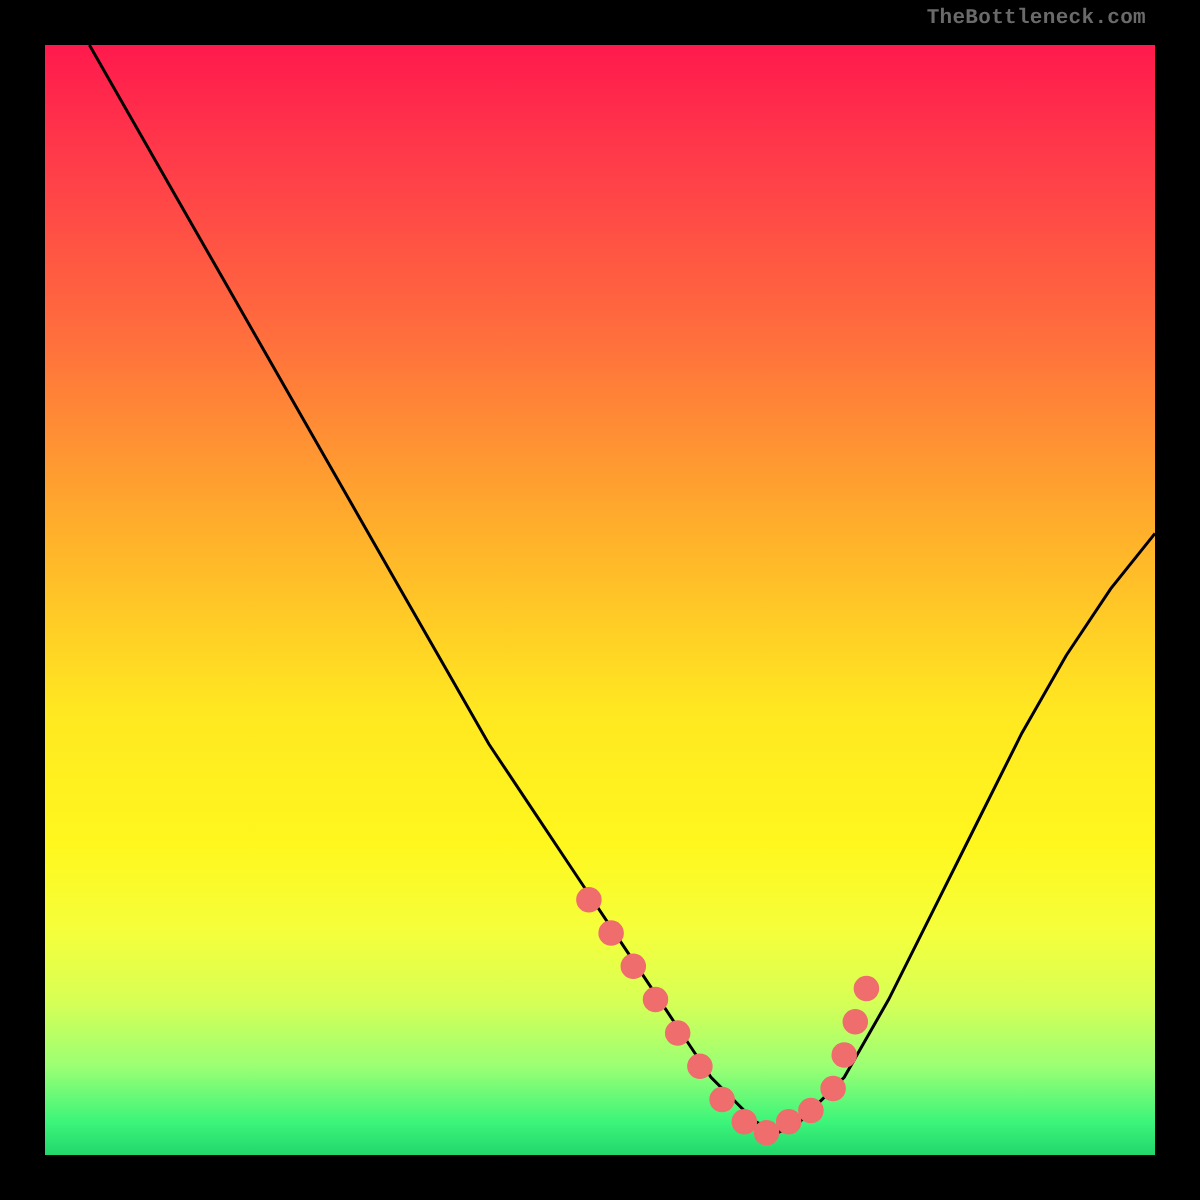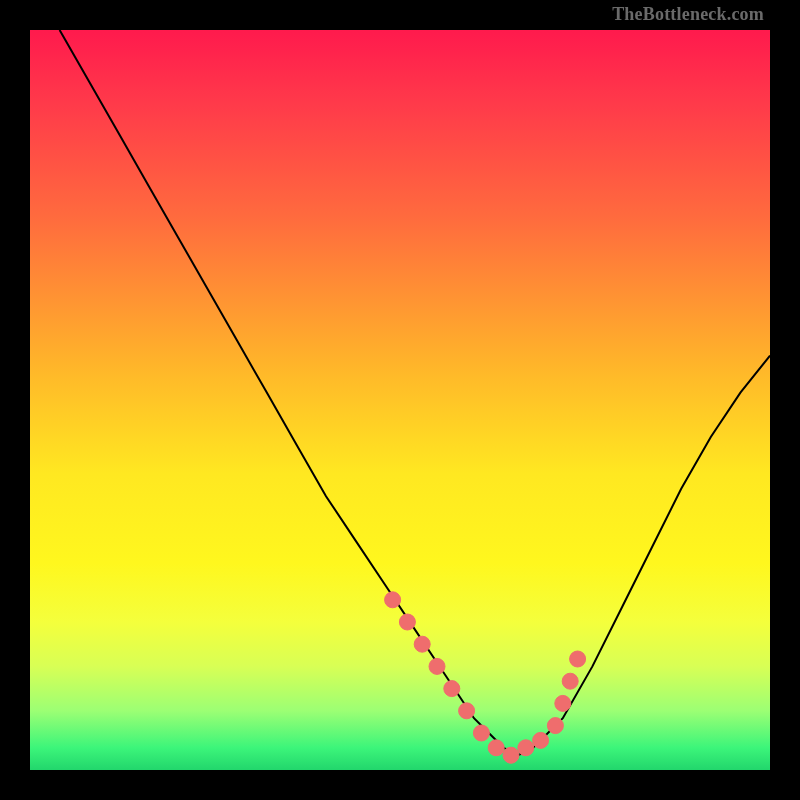--- a/index.html
+++ b/index.html
@@ -34,22 +34,22 @@
       #f4ff3c 80%,
       #d8ff55 86%,
       #9cff74 92%,
       #3cf57a 97%,
       #22d66c 100%);
   }
   .watermark {
     position: absolute;
     top: 4px;
     right: 36px;
-    font-family: Liberation Serif, serif;
-    font-size: 18px;
+    font-family: Liberation Mono, monospace;
+    font-size: 14px;
     font-weight: 600;
     color: #6a6a6a;
     letter-spacing: 0.2px;
   }
   .svg-layer {
     position: absolute;
     left: 0;
     top: 0;
   }
   .curve {

